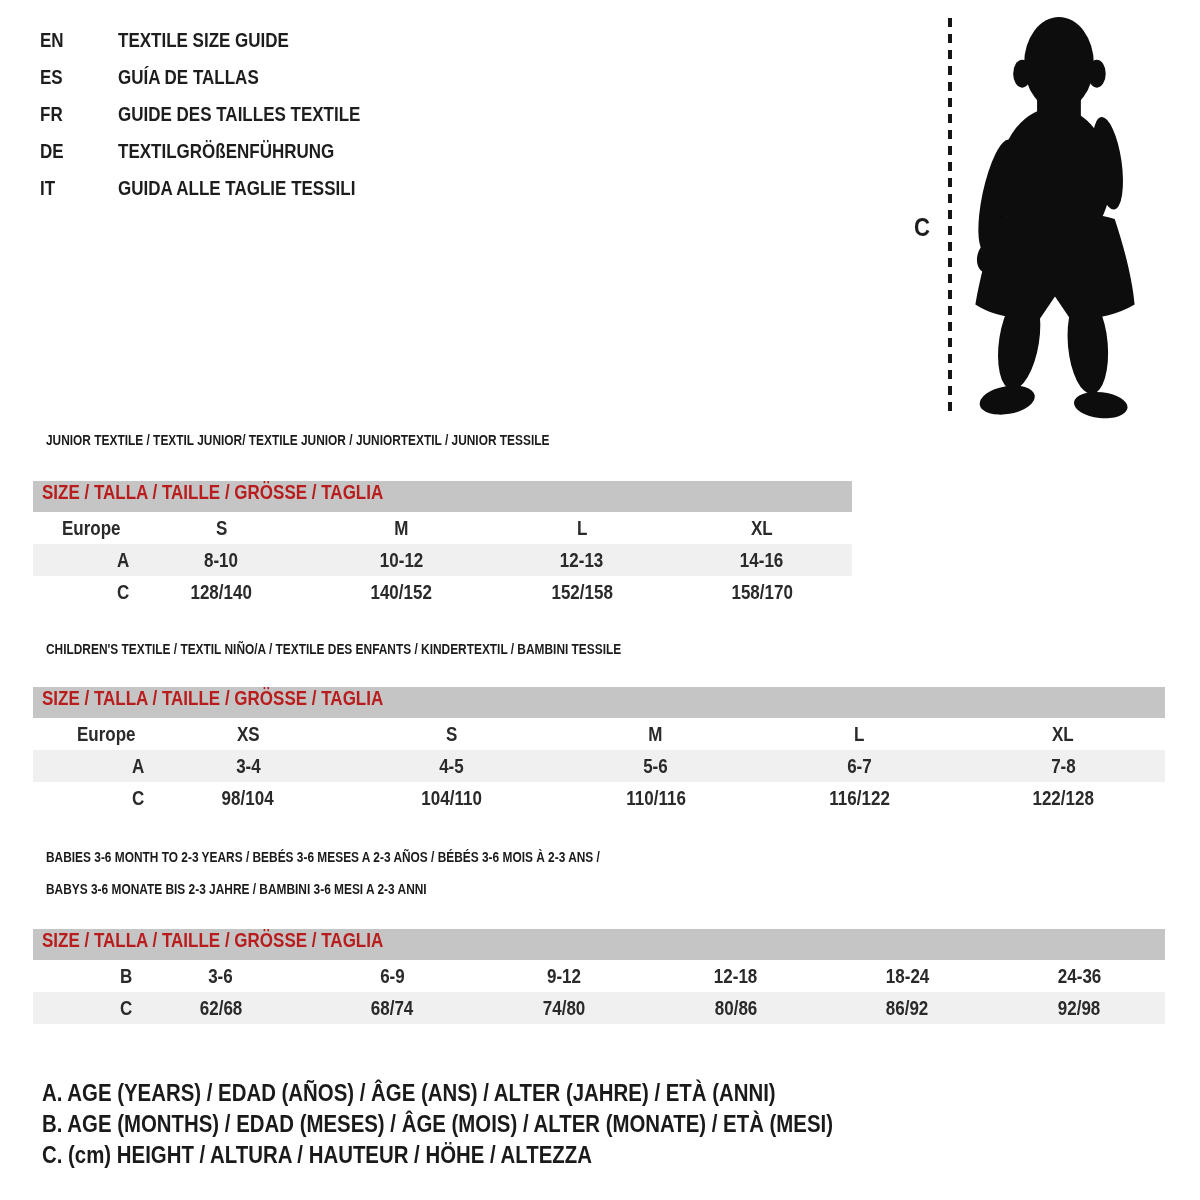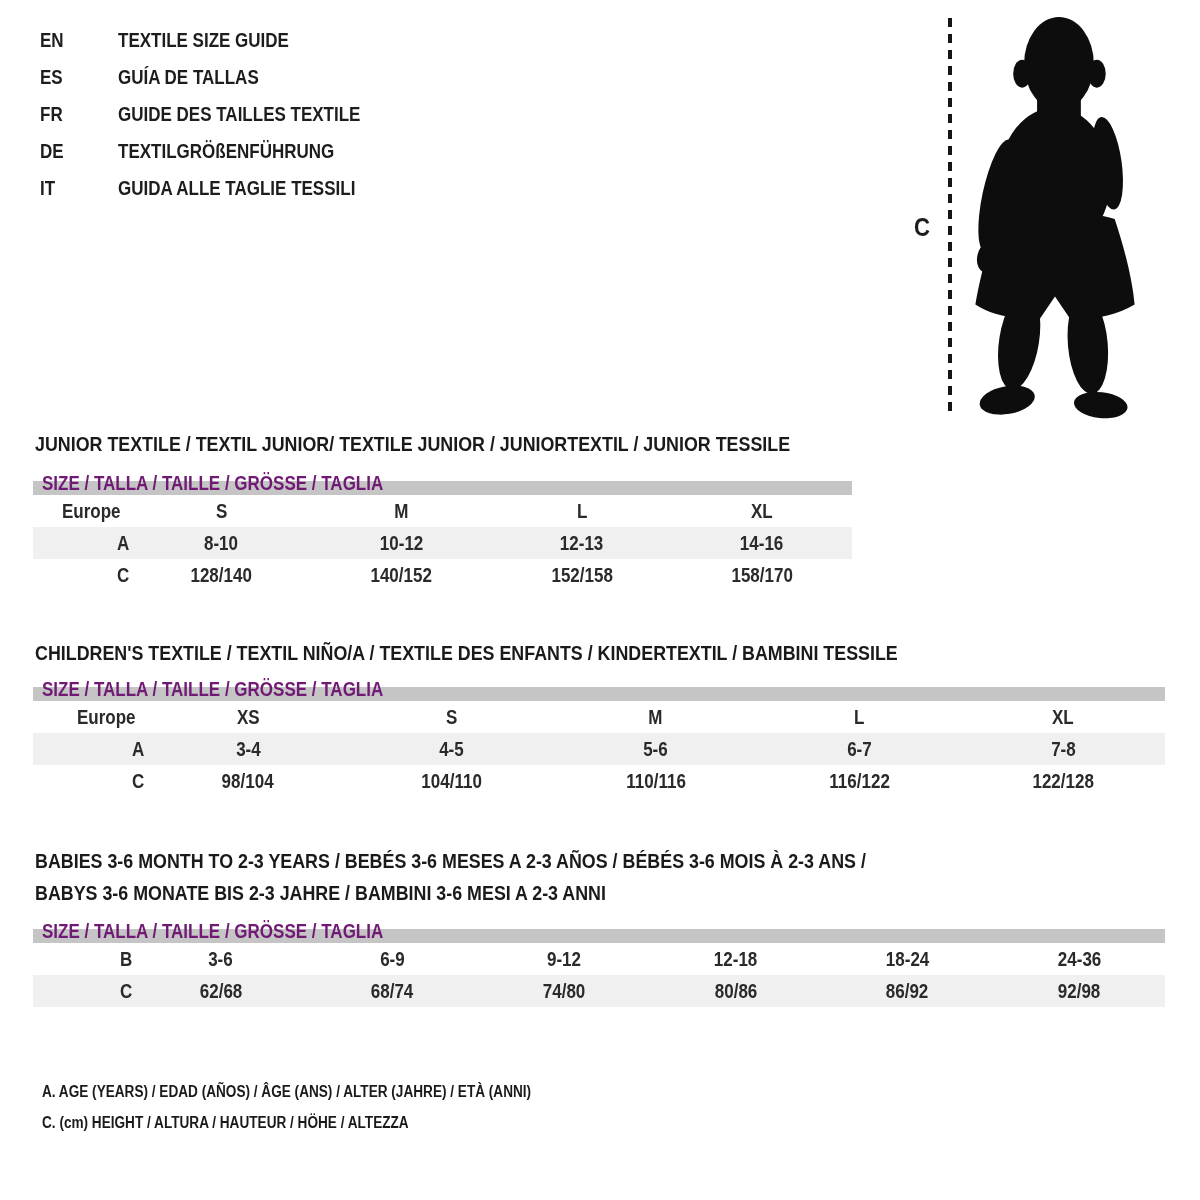--- a/index.html
+++ b/index.html
@@ -27,44 +27,44 @@
 
   
   .dash-line {
     position: absolute; left: 948px; top: 18px; width: 4px; height: 398px;
     background: repeating-linear-gradient(to bottom, #151515 0 9px, transparent 9px 16px);
   }
   .c-label { position: absolute; left: 914px; top: 212px; font-size: 26px; }
   .silhouette-svg { position: absolute; left: 966px; top: 12px; }
 
   
-  .sec-heading { position: absolute; left: 35px; font-size: 21px; color: #1a1a1a; }
+  .sec-heading { position: absolute; left: 46px; font-size: 14px; color: #1a1a1a; }
 
   
   .size-table { position: absolute; left: 33px; }
   .size-bar {
-    height: 14px; background: #c5c5c5; color: #701a75;
-    display: flex; align-items: flex-end; padding-left: 9px; box-sizing: border-box;
+    height: 31px; background: #c5c5c5; color: #b91c1c;
+    display: flex; align-items: flex-start; padding-left: 9px; box-sizing: border-box;
     font-size: 20px;
   }
   .t-row { display: grid; align-items: center; height: 32px; font-size: 20px; color: #2a2a2a; }
   .t-row.alt { background: #f0f0f0; }
   .cols-4 { grid-template-columns: 12% repeat(4, 1fr); }
   .cols-5 { grid-template-columns: 10% repeat(5, 1fr); }
   .cols-6 { grid-template-columns: 9% repeat(6, 1fr); }
   .td-label { text-align: right; padding-left: 9px; }
   .td-val   { text-align: center; }
 
   .junior-table   { top: 481px; width: 819px; }
   .children-table { top: 687px; width: 1132px; }
   .babies-table   { top: 929px; width: 1132px; }
 
   
   .footnotes { position: absolute; left: 42px; top: 1076px; }
-  .footnote-line { height: 31px; display: flex; align-items: center; font-size: 16px; color: #1a1a1a; }
+  .footnote-line { height: 31px; display: flex; align-items: flex-end; font-size: 24px; color: #1a1a1a; }
 </style>
 </head>
 <body>
 
 <div class="lang-block">
   <div class="lang-row">
     <span class="lang-code"><span class="cx">EN</span></span>
     <span class="lang-title"><span class="cx">TEXTILE SIZE GUIDE</span></span>
   </div>
   <div class="lang-row">
@@ -196,15 +196,18 @@
     <div class="td-val"><span class="cxc">86/92</span></div>
     <div class="td-val"><span class="cxc">92/98</span></div>
   </div>
 </div>
 
 <div class="footnotes">
   <div class="footnote-line">
       <span class="cx">A. AGE (YEARS) / EDAD (AÑOS) / ÂGE (ANS) / ALTER (JAHRE) / ETÀ (ANNI)</span>
     </div>
   <div class="footnote-line">
+      <span class="cx">B. AGE (MONTHS) / EDAD (MESES) / ÂGE (MOIS) / ALTER (MONATE) / ETÀ (MESI)</span>
+    </div>
+  <div class="footnote-line">
       <span class="cx">C. (cm) HEIGHT / ALTURA / HAUTEUR / HÖHE / ALTEZZA</span>
     </div>
 </div>
 
 </body></html>

